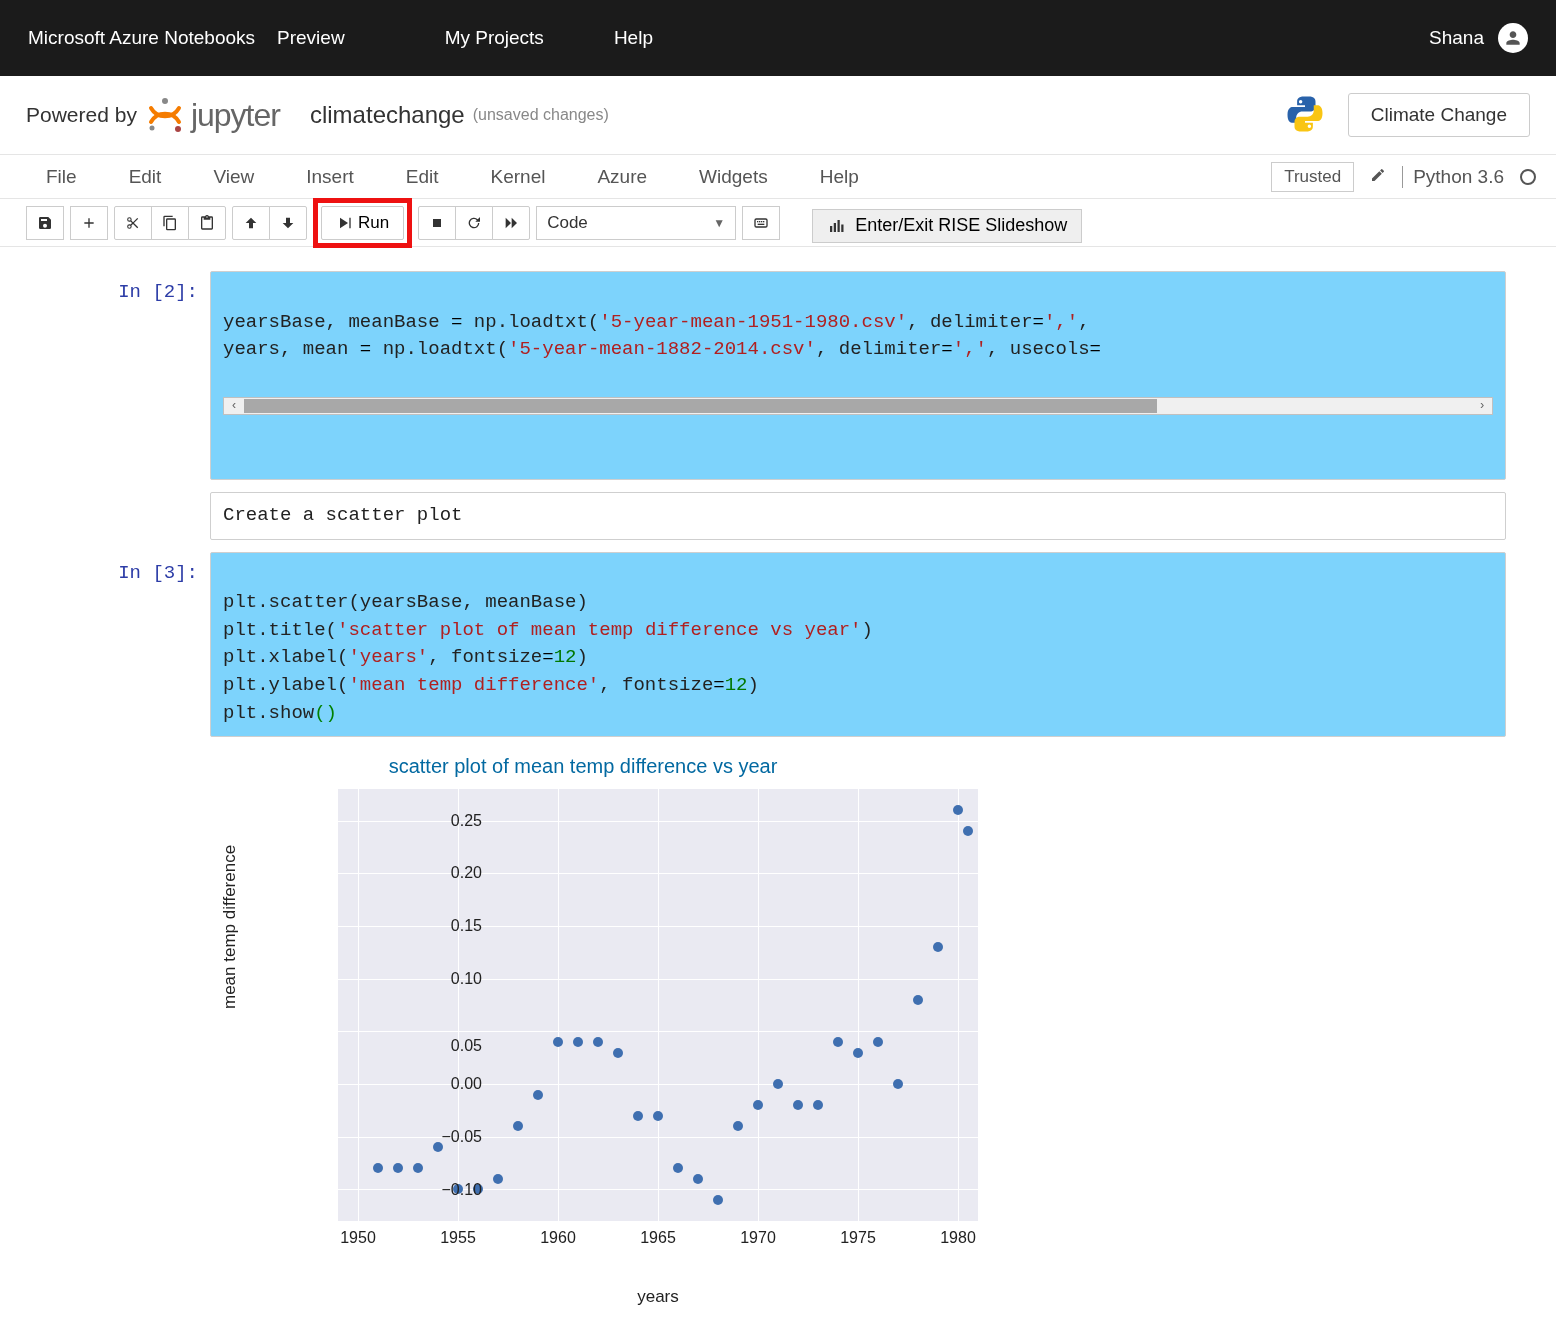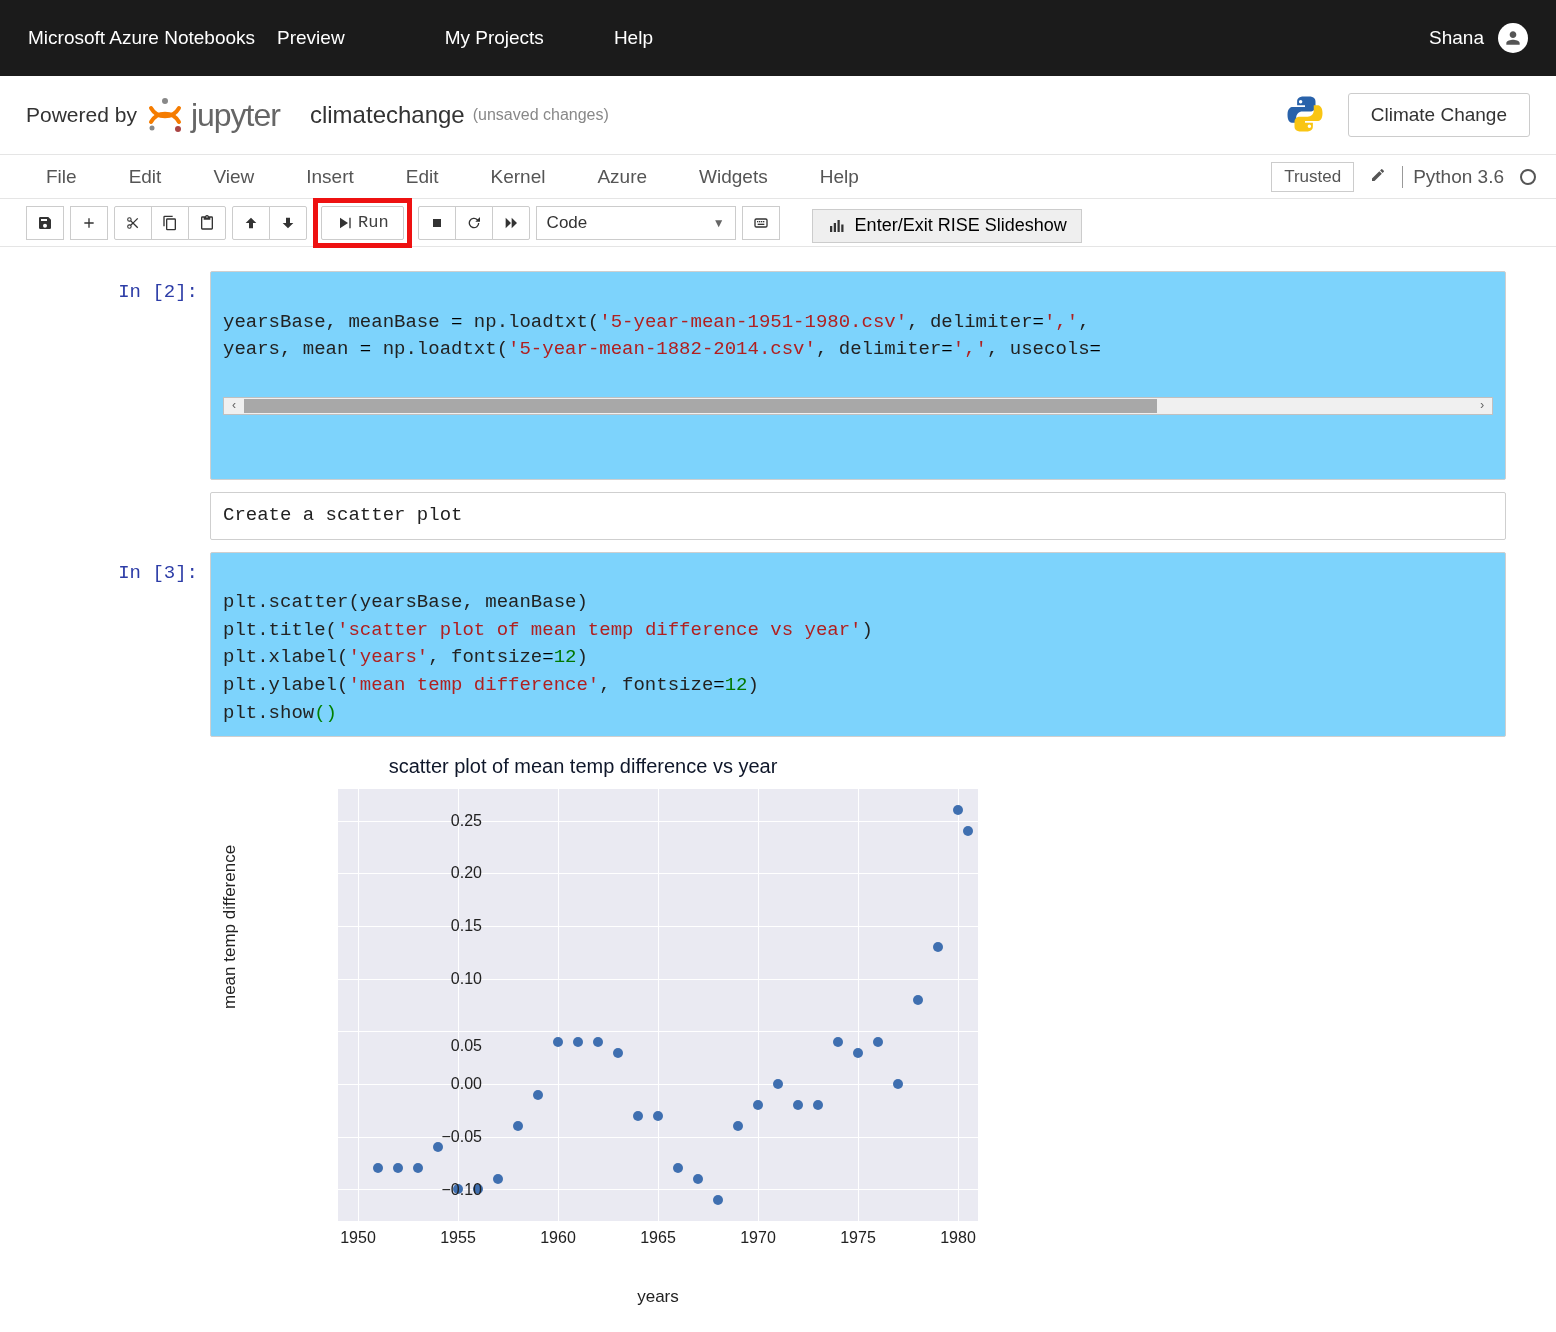--- a/index.html
+++ b/index.html
@@ -27,21 +27,21 @@
 .menubar { height: 44px; display: flex; align-items: center; padding: 0 20px; border-bottom: 1px solid #e5e5e5; font-size: 19px; color: #555; }
 .menubar .m { padding: 0 26px; cursor: default; }
 .menubar .right { margin-left: auto; display: flex; align-items: center; gap: 10px; }
 .menubar .trusted { border: 1px solid #ccc; padding: 4px 12px; font-size: 17px; color: #555; }
 .menubar .pencil { font-size: 16px; color: #666; padding: 0 6px; }
 .menubar .divider { width: 1px; height: 22px; background: #999; }
 .menubar .kernel { font-size: 19px; color: #555; }
 .menubar .kcircle { width: 16px; height: 16px; border: 2px solid #555; border-radius: 50%; display: inline-block; margin-left: 6px; }
 
 .toolbar { height: 48px; display: flex; align-items: center; padding: 0 26px; border-bottom: 1px solid #e5e5e5; gap: 6px; }
-.tbtn { border: 1px solid #ccc; background: #fff; height: 34px; min-width: 38px; display: inline-flex; align-items: center; justify-content: center; font-size: 16px; color: #404040; font-family: Liberation Mono, monospace; }
+.tbtn { border: 1px solid #ccc; background: #fff; height: 34px; min-width: 38px; display: inline-flex; align-items: center; justify-content: center; font-size: 16px; color: #000000; }
 .tgroup { display: inline-flex; }
 .tgroup .tbtn { border-radius: 0; margin-left: -1px; }
 .tgroup .tbtn:first-child { margin-left: 0; border-top-left-radius: 2px; border-bottom-left-radius: 2px; }
 .tgroup .tbtn:last-child { border-top-right-radius: 2px; border-bottom-right-radius: 2px; }
 .tbtn svg { width: 16px; height: 16px; fill: #333; }
 .run-btn { padding: 0 14px; gap: 6px; font-size: 17px; }
 .run-highlight { border: 5px solid #e11; padding: 3px; }
 .celltype { border: 1px solid #ccc; height: 34px; width: 200px; padding: 0 10px; font-size: 17px; display: flex; align-items: center; justify-content: space-between; }
 .celltype .chev { font-size: 12px; color: #666; }
 .rise-btn { border: 1px solid #ccc; height: 34px; padding: 0 14px; display: inline-flex; align-items: center; gap: 10px; font-size: 18px; margin-top: 6px; }
@@ -54,21 +54,21 @@
 .code .str { color: #b02020; }
 .code .num { color: #007700; }
 .md-cell .input_area { background: #fff; }
 .hscroll { height: 18px; border: 1px solid #c0c0c0; display: flex; align-items: center; margin-top: 6px; background: #f0f0f0; }
 .hscroll .lar, .hscroll .rar { width: 20px; text-align: center; font-size: 12px; color: #666; }
 .hscroll .thumb { height: 14px; background: #a8a8a8; flex: 0 0 72%; }
 .hscroll .track { flex: 1; }
 
 .output { margin: 6px 40px 0 200px; }
 .chart { position: relative; width: 790px; height: 560px; margin-left: 18px; }
-.chart-title { position: absolute; top: 6px; left: 0; right: 80px; text-align: center; font-size: 20px; color: #0f172a; }
+.chart-title { position: absolute; top: 6px; left: 0; right: 80px; text-align: center; font-size: 20px; color: #0369a1; }
 .plot-area { position: absolute; left: 110px; top: 40px; width: 640px; height: 432px; background: #eaeaf2; }
 .ylabel { position: absolute; left: -8px; top: 50%; transform: rotate(-90deg) translateX(20px); transform-origin: left top; font-size: 17px; color: #222; white-space: nowrap; }
 .xlabel { position: absolute; bottom: 2px; left: 110px; width: 640px; text-align: center; font-size: 17px; color: #222; }
 .ytick { position: absolute; right: 536px; font-size: 16px; color: #222; text-align: right; width: 100px; transform: translateY(-50%); }
 .xtick { position: absolute; bottom: 62px; font-size: 16px; color: #222; transform: translateX(-50%); }
 .gridline-h { position: absolute; left: 0; right: 0; height: 1px; background: #fff; }
 .gridline-v { position: absolute; top: 0; bottom: 0; width: 1px; background: #fff; }
 .pt { position: absolute; width: 10px; height: 10px; border-radius: 50%; background: #3f6fb0; transform: translate(-50%, -50%); }
 </style>
 </head>

